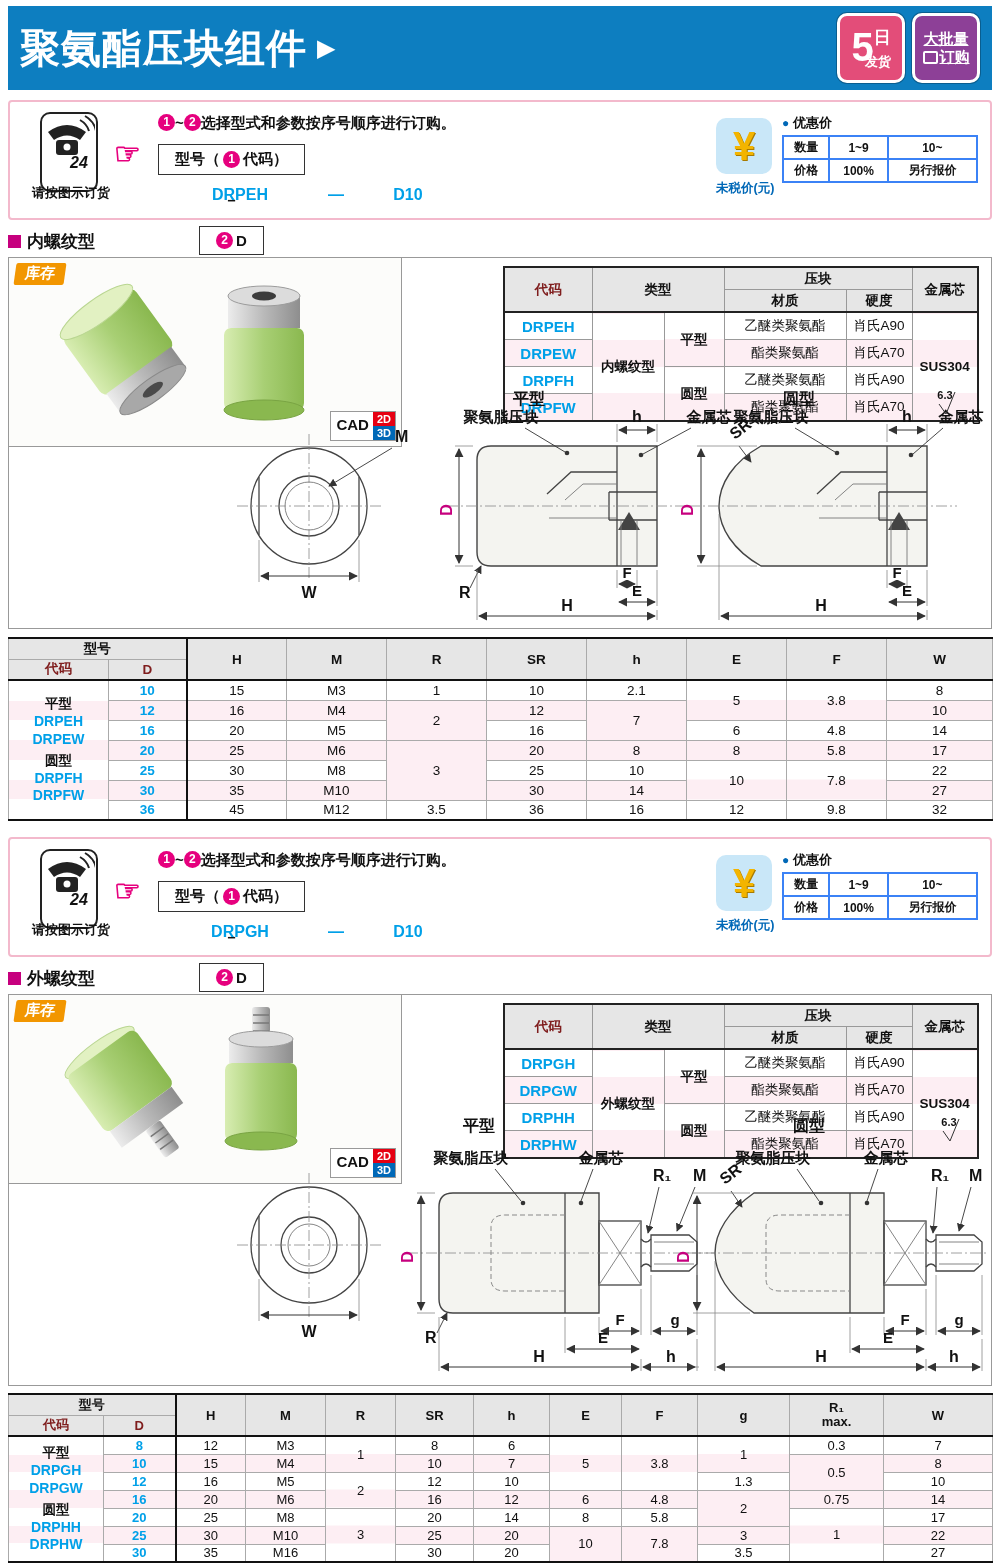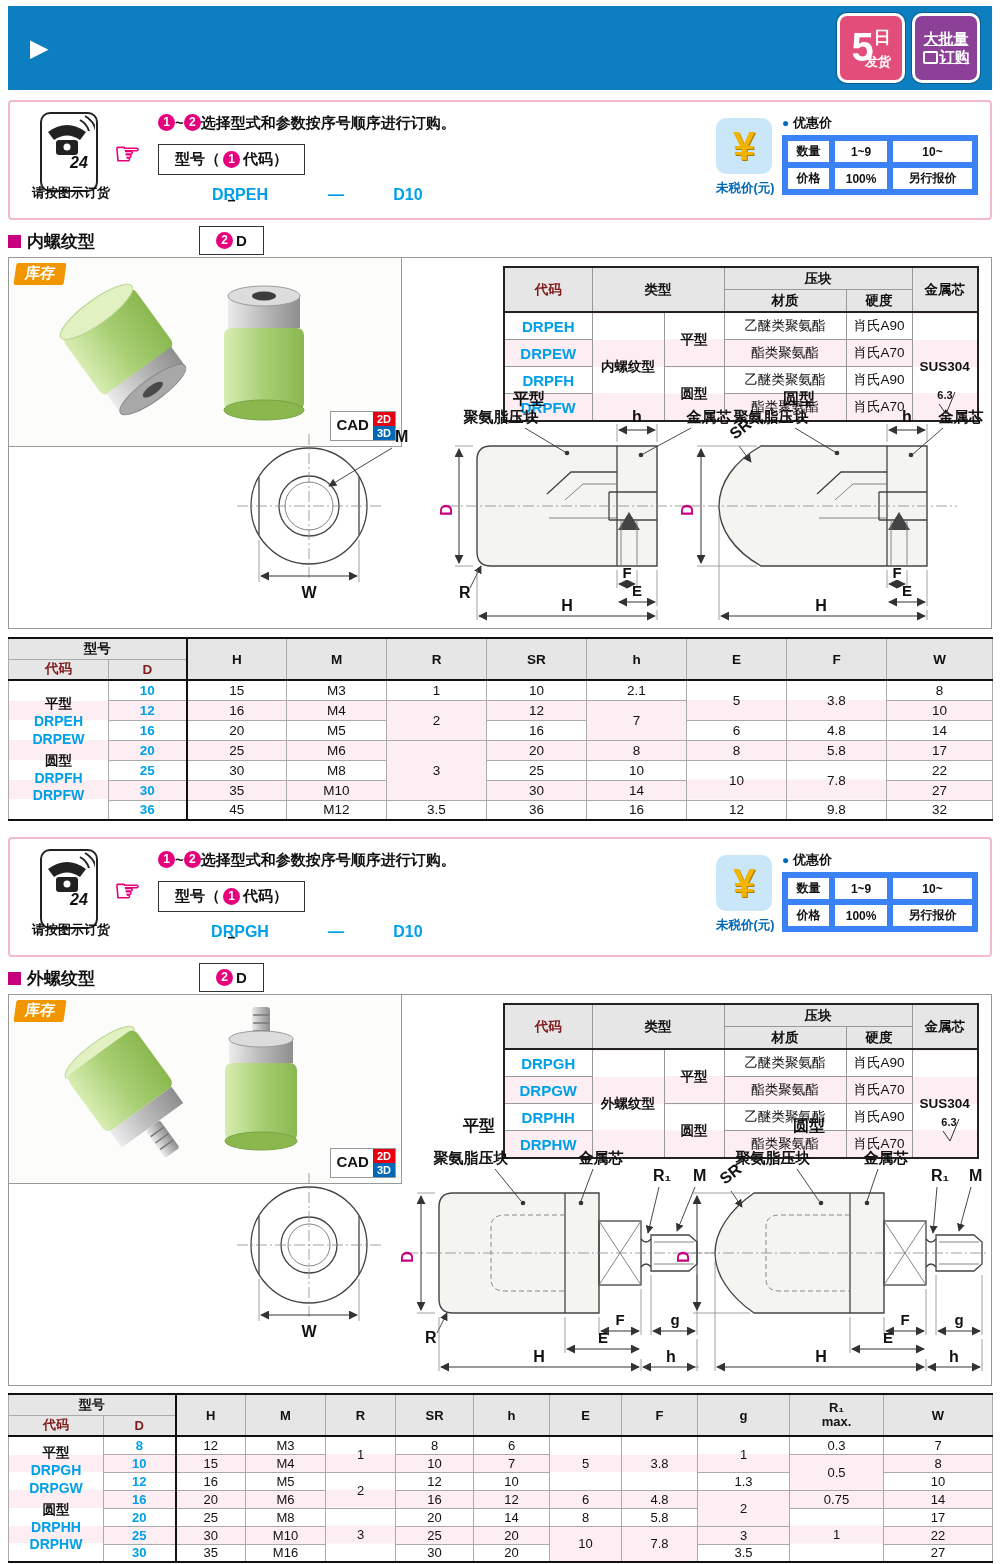--- a/index.html
+++ b/index.html
@@ -37,21 +37,21 @@
 .ex-code{position:absolute;left:12px;width:140px;text-align:center;}
 .ex-dash{position:absolute;left:158px;width:40px;text-align:center;}
 .ex-d{position:absolute;left:210px;width:80px;text-align:center;}
 .pricepanel{position:absolute;right:12px;top:12px;width:262px;}
 .ptile{position:absolute;left:0;top:4px;width:56px;height:56px;background:#c9e7f8;border-radius:10px;display:flex;align-items:center;justify-content:center;}
 .ptile span{color:#f3b400;font-size:40px;font-weight:bold;text-shadow:1px 1px 0 #a77a00;}
 .pinfo{margin-left:66px;}
 .pinfo-title{font-size:13px;font-weight:bold;}
 .pinfo-title .dot{color:#0068b7;font-size:12px;}
 .ptable{border-collapse:collapse;margin-top:3px;width:196px;}
-.ptable td{border:6px solid #3b82f6;font-size:12px;text-align:center;padding:2px 0;font-weight:bold;}
+.ptable td{border:2px solid #3b82f6;font-size:12px;text-align:center;padding:2px 0;font-weight:bold;}
 .pnote{position:absolute;left:0;top:66px;color:#0068b7;font-weight:bold;font-size:12.5px;width:120px;}
 
 
 .seclabel{margin:10px 8px 4px;font-size:17px;font-weight:bold;display:flex;align-items:center;gap:6px;}
 .secsq{width:13px;height:13px;background:#c6007e;display:inline-block;}
 
 
 .bigbox{margin:2px 8px 0;border:1.5px solid #999;position:relative;background:#fff;box-sizing:border-box;}
 .bigbox.b1{height:372px;}
 .bigbox.b2{height:392px;}
@@ -114,20 +114,21 @@
 .sts{font:bold 11px "Liberation Sans",sans-serif;fill:#111;}
 .stm{font:bold 16px "Liberation Sans",sans-serif;fill:#c6007e;}
 .bodyfill{fill:#f4f4f0;stroke:#444;stroke-width:1.4;}
 </style>
 </head>
 <body>
 
 <div class="page">
 
   <div class="banner">
+    <span class="b-title">聚氨酯压块组件</span>
     <span class="b-arrow">▶</span>
     <span class="badges">
       <span class="badge badge-ship">
         <span class="ship-top">
             <span class="ship-5">5</span>
             <span class="ship-day">日</span>
           </span>
         <span class="ship-small">发货</span>
       </span>
       <span class="badge badge-bulk">

